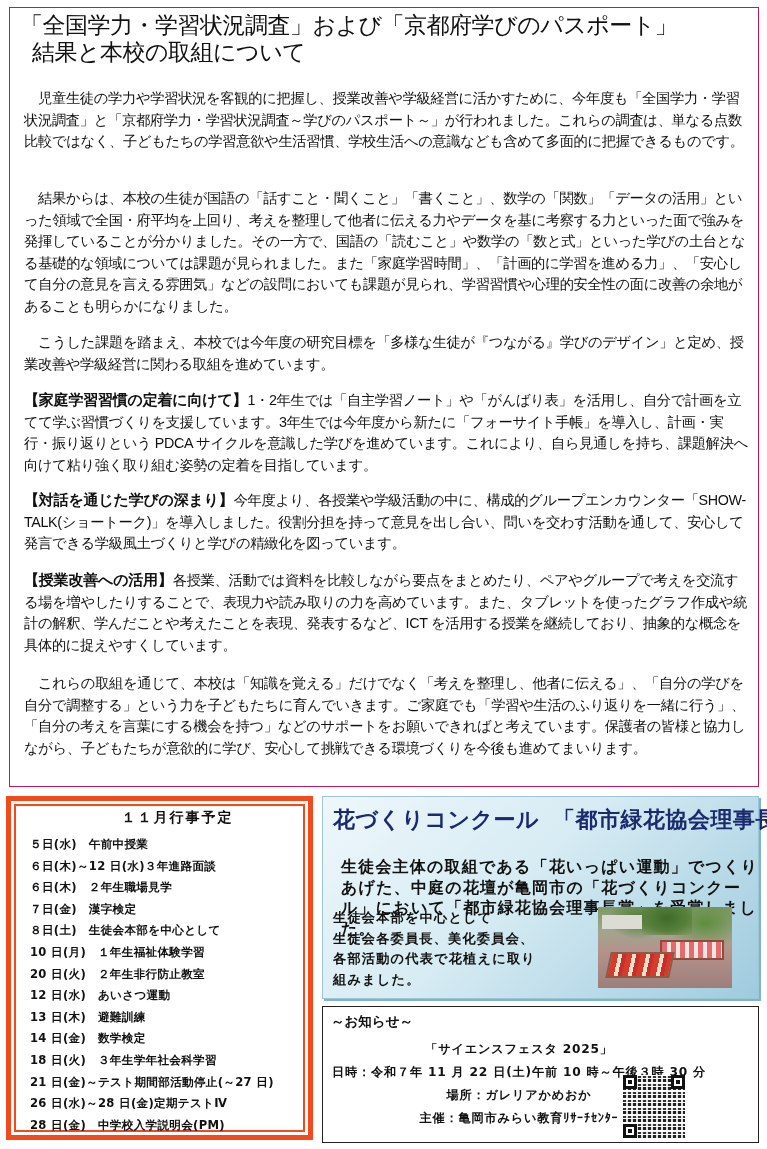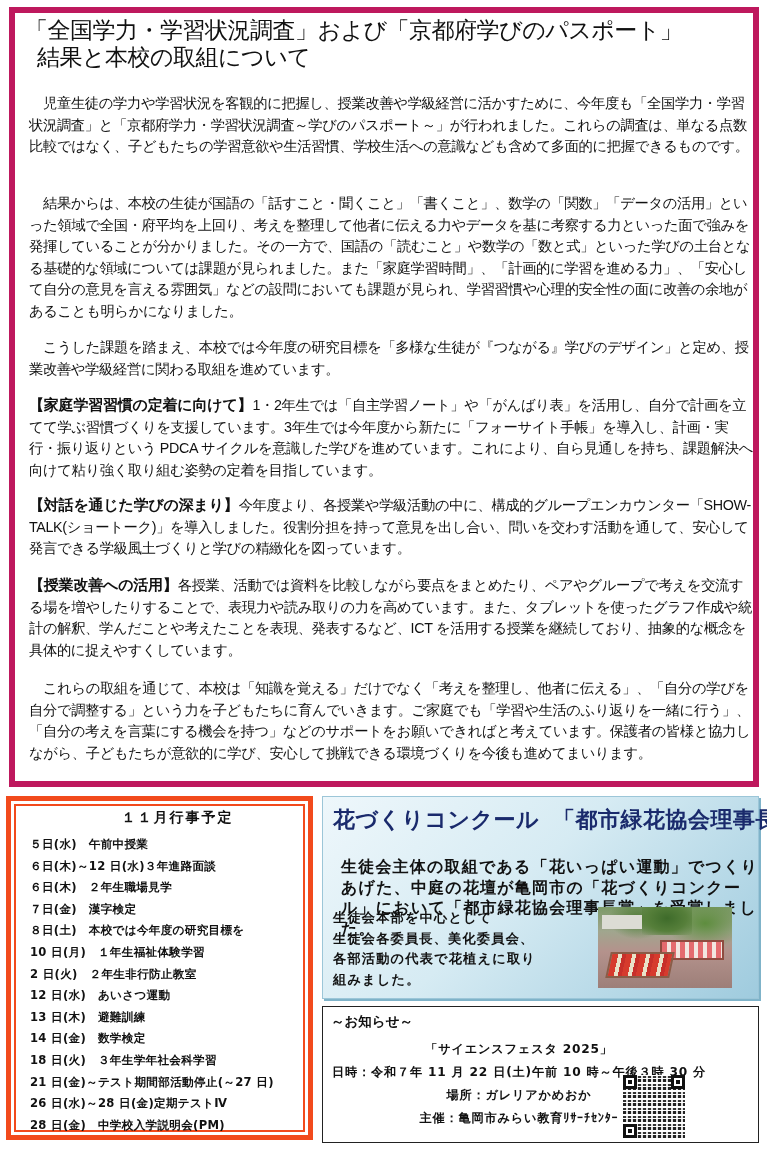--- a/index.html
+++ b/index.html
@@ -1,21 +1,21 @@
 <!DOCTYPE html>
 <html><head>
 <meta charset="utf-8">
 <style>
   html, body { margin: 0; padding: 0; background: #ffffff; }
   body { width: 767px; height: 1149px; position: relative; overflow: hidden;
          font-family: "DejaVu Sans", sans-serif; color: #111; }
 
   
   .main-box { position: absolute; left: 9px; top: 7px; width: 750px; height: 780px;
-              border: 6px solid #be185d; box-sizing: border-box; padding-left: 36px; }
+              border: 1px solid #be185d; box-sizing: border-box; padding-left: 36px; }
   .title { position: absolute; left: 10px; top: 4px; width: 735px;
            font-family: "Liberation Sans", sans-serif; font-size: 23px; line-height: 27px;
            letter-spacing: -0.5px; font-weight: normal; color: #111; margin: 0; }
   .title .l2 { display: block; padding-left: 12px; }
   .para { position: absolute; left: 14px; width: 726px;
           font-family: "Liberation Sans", sans-serif; font-size: 14.3px; line-height: 21.5px;
           letter-spacing: -0.35px; margin: 0; color: #111; }
   .para.indent { text-indent: 14px; }
   .para .head { font-weight: bold; font-size: 15px; letter-spacing: -0.2px; }
 
@@ -101,23 +101,23 @@
 </div>
 
 <div class="events">
   <div class="events-inner">
     <div class="events-title">１１月行事予定</div>
     <ul class="events-list">
       <li>５日(水)　午前中授業</li>
       <li>６日(木)～12 日(水)３年進路面談</li>
       <li>６日(木)　２年生職場見学</li>
       <li>７日(金)　漢字検定</li>
-      <li>８日(土)　本校では今年度の研究目標を</li>
+      <li>８日(土)　生徒会本部を中心として</li>
       <li>10 日(月)　１年生福祉体験学習</li>
-      <li>2 日(火)　２年生非行防止教室</li>
+      <li>20 日(火)　２年生非行防止教室</li>
       <li>12 日(水)　あいさつ運動</li>
       <li>13 日(木)　避難訓練</li>
       <li>14 日(金)　数学検定</li>
       <li>18 日(火)　３年生学年社会科学習</li>
       <li>21 日(金)～テスト期間部活動停止(～27 日)</li>
       <li>26 日(水)～28 日(金)定期テストⅣ</li>
       <li>28 日(金)　中学校入学説明会(PM)</li>
     </ul>
   </div>
 </div>

